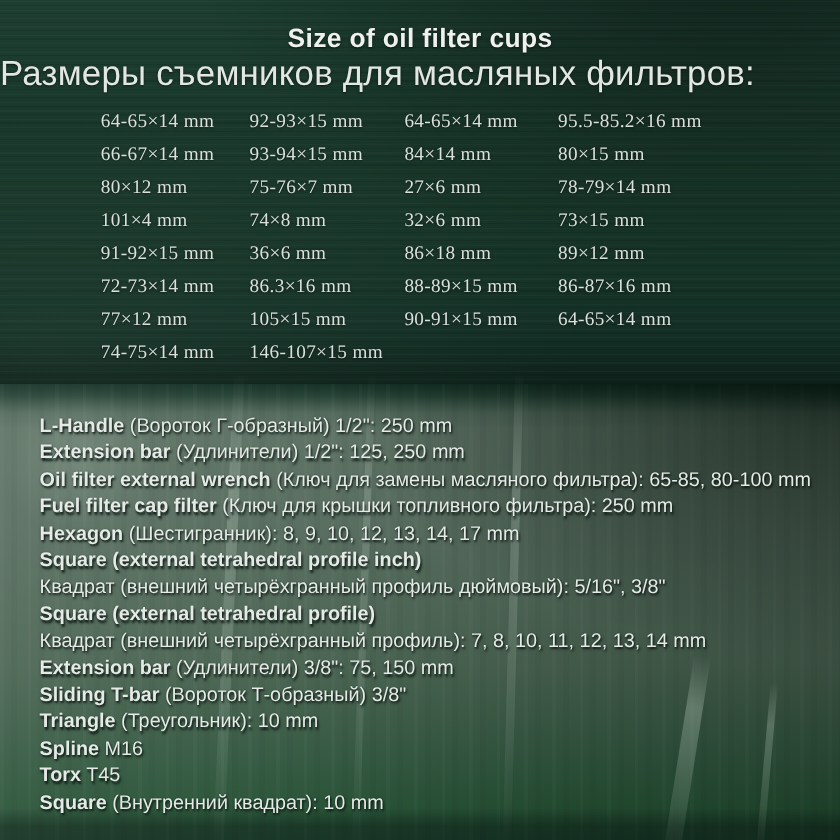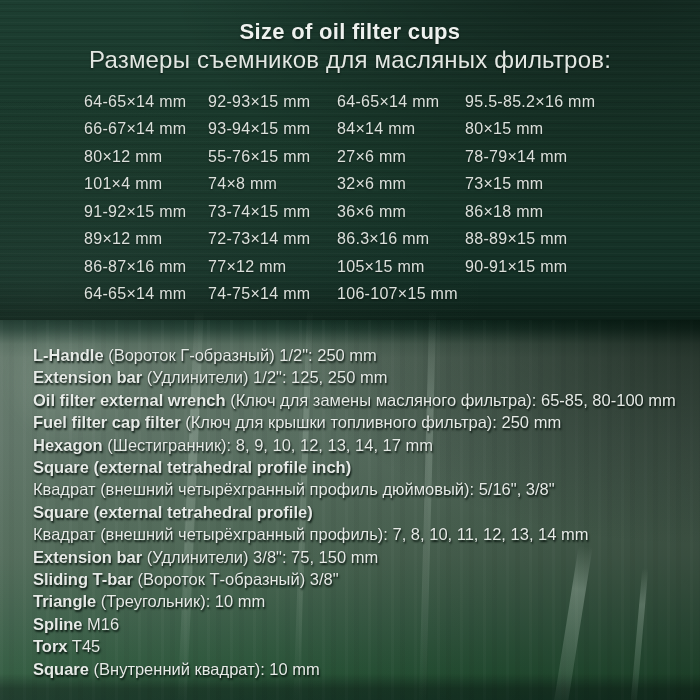--- a/index.html
+++ b/index.html
@@ -16,32 +16,33 @@
       radial-gradient(ellipse at 6% 92%, rgba(125,155,135,0.10), transparent 48%),
       repeating-linear-gradient(0deg, rgba(0,0,0,0.10) 0 1px, transparent 1px 3px, rgba(255,255,255,0.025) 3px 4px, transparent 4px 7px),
       linear-gradient(180deg, #1d3e31 0%, #183629 48%, #143026 86%, #0d2119 100%);
   }
   .page-title{
     position:absolute; left:0; top:19px; width:700px; text-align:center;
     font-size:22px; font-weight:700; color:#eef1ee; letter-spacing:.3px;
     text-shadow:0 1px 2px rgba(0,0,0,0.55);
   }
   .page-subtitle{
-    position:absolute; left:0; top:46px; width:700px; text-align:center;
-    font-size:24px; font-weight:400; color:#e2e7e2; letter-spacing:.2px;
+    position:absolute; left:0; top:46px; width:700px; text-align:left;
+    font-size:29px; font-weight:400; color:#e2e7e2; letter-spacing:.2px;
     text-shadow:0 1px 2px rgba(0,0,0,0.55);
   }
   .size-grid{
     position:absolute; left:84px; top:93px; width:606px;
     display:grid; grid-template-columns:124px 129px 128px 1fr;
     grid-auto-rows:27.45px;
   }
   .size-cell{
     font-size:16px; color:#dbe0db; letter-spacing:.3px; white-space:nowrap;
     text-shadow:0 1px 2px rgba(0,0,0,0.5);
+    font-family:Liberation Serif, serif;
   }
   
   .bottom-section{
     position:absolute; left:0; top:320px; width:700px; height:380px;
     background:
       linear-gradient(180deg, rgba(0,0,0,0) 0 93%, rgba(0,0,0,0.30) 97% 100%),
       radial-gradient(ellipse at 100% 0%, rgba(4,16,10,0.55), transparent 42%),
       linear-gradient(100deg, rgba(236,246,239,0.10) 0%, rgba(236,246,239,0.03) 40%, rgba(0,0,0,0.10) 72%, rgba(0,0,0,0.22) 100%),
       repeating-linear-gradient(90deg, rgba(255,255,255,0.025) 0 3px, transparent 3px 9px, rgba(0,0,0,0.035) 9px 14px, transparent 14px 23px),
       linear-gradient(180deg, #0e2a1f 0px, #1e3a2e 9px, #4d6456 24px, #596e60 38px, #546a5c 120px, #47614f 235px, #335740 305px, #245033 355px, #1e4a33 380px);
@@ -76,42 +77,41 @@
     <div class="size-grid">
       <div class="size-cell">64-65×14 mm</div>
       <div class="size-cell">92-93×15 mm</div>
       <div class="size-cell">64-65×14 mm</div>
       <div class="size-cell">95.5-85.2×16 mm</div>
       <div class="size-cell">66-67×14 mm</div>
       <div class="size-cell">93-94×15 mm</div>
       <div class="size-cell">84×14 mm</div>
       <div class="size-cell">80×15 mm</div>
       <div class="size-cell">80×12 mm</div>
-      <div class="size-cell">55-76×15 mm</div>
+      <div class="size-cell">75-76×7 mm</div>
       <div class="size-cell">27×6 mm</div>
       <div class="size-cell">78-79×14 mm</div>
       <div class="size-cell">101×4 mm</div>
       <div class="size-cell">74×8 mm</div>
       <div class="size-cell">32×6 mm</div>
       <div class="size-cell">73×15 mm</div>
       <div class="size-cell">91-92×15 mm</div>
-      <div class="size-cell">73-74×15 mm</div>
       <div class="size-cell">36×6 mm</div>
       <div class="size-cell">86×18 mm</div>
       <div class="size-cell">89×12 mm</div>
       <div class="size-cell">72-73×14 mm</div>
       <div class="size-cell">86.3×16 mm</div>
       <div class="size-cell">88-89×15 mm</div>
       <div class="size-cell">86-87×16 mm</div>
       <div class="size-cell">77×12 mm</div>
       <div class="size-cell">105×15 mm</div>
       <div class="size-cell">90-91×15 mm</div>
       <div class="size-cell">64-65×14 mm</div>
       <div class="size-cell">74-75×14 mm</div>
-      <div class="size-cell">106-107×15 mm</div>
+      <div class="size-cell">146-107×15 mm</div>
     </div>
   </div>
 
   <div class="bottom-section">
     <div class="streak s1"></div>
     <div class="streak s2"></div>
     <div class="streak s3"></div>
     <div class="streak s4"></div>
     <div class="streak s5"></div>
     <div class="s6"></div>

